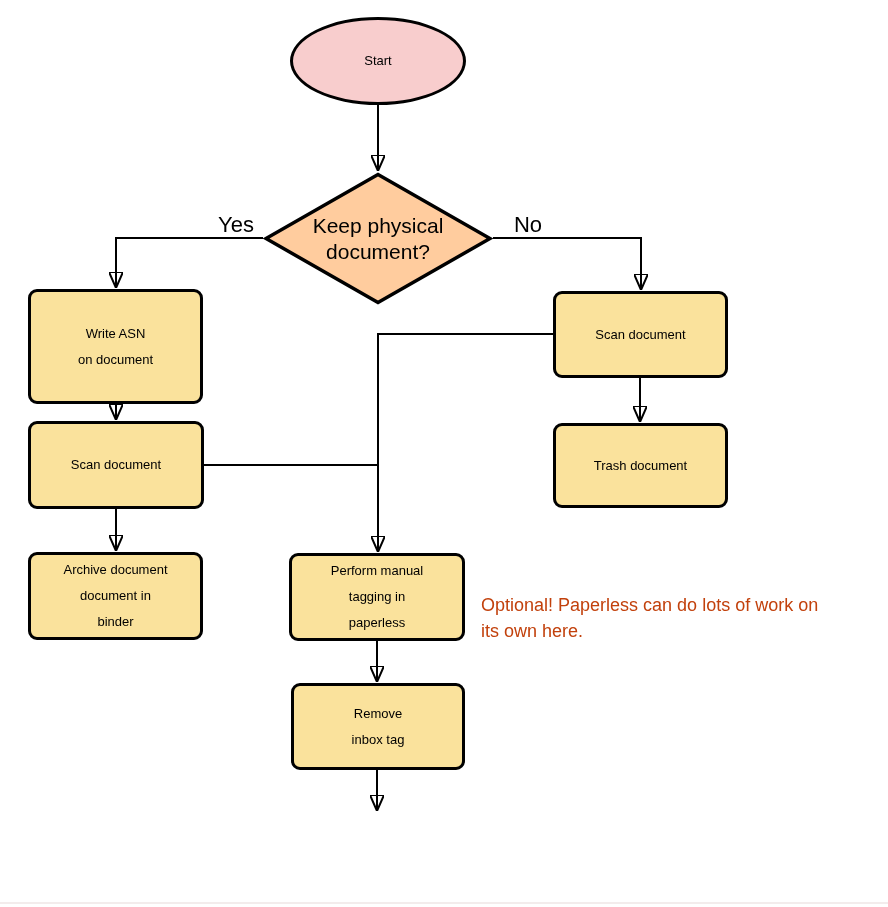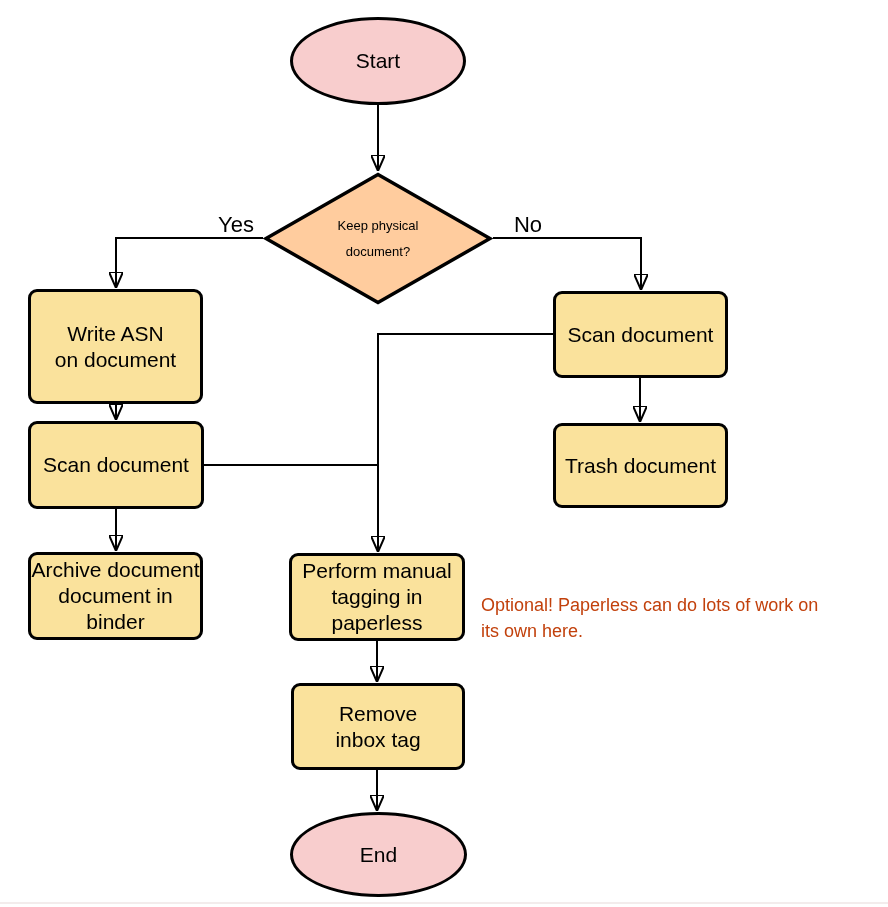--- a/index.html
+++ b/index.html
@@ -30,21 +30,21 @@
   }
   .node {
     position: absolute;
     z-index: 2;
     display: flex;
     align-items: center;
     justify-content: center;
     text-align: center;
     box-sizing: border-box;
     color: #000000;
-    font-size: 21px;
+    font-size: 13px;
     line-height: 26px;
     white-space: pre-line;
   }
   .process {
     background: #FAE29C;
     border: 3px solid #000000;
     border-radius: 9px;
   }
   .terminator {
     background: #F8CDCD;
@@ -63,21 +63,21 @@
   .decision-label {
     position: absolute;
     left: 0;
     top: 0;
     width: 100%;
     height: 100%;
     display: flex;
     align-items: center;
     justify-content: center;
     text-align: center;
-    font-size: 13px;
+    font-size: 21px;
     line-height: 26px;
     white-space: pre-line;
     color: #000000;
   }
   .edge-label {
     position: absolute;
     z-index: 3;
     font-size: 22px;
     color: #000000;
     text-align: center;
@@ -147,21 +147,20 @@
 
   <div class="node process" style="left:553px; top:423px; width:175px; height:85px;">Trash document</div>
 
   <div class="node process" style="left:289px; top:553px; width:176px; height:88px;">Perform manual
 tagging in
 paperless</div>
 
   <div class="node process" style="left:291px; top:683px; width:174px; height:87px;">Remove
 inbox tag</div>
 
-  <div class="node terminator" style="left:290px; top:812px; width:177px; height:85px;">End</div>
 
   <div class="edge-label" style="left:214px; top:212px;">Yes</div>
 
   <div class="edge-label" style="left:498px; top:212px;text-align:right;">No</div>
 
   <div class="note" style="left:481px; top:592px; width:400px;">Optional! Paperless can do lots of work on
 its own here.</div>
 
   <div class="bottom-rule"></div>
 

